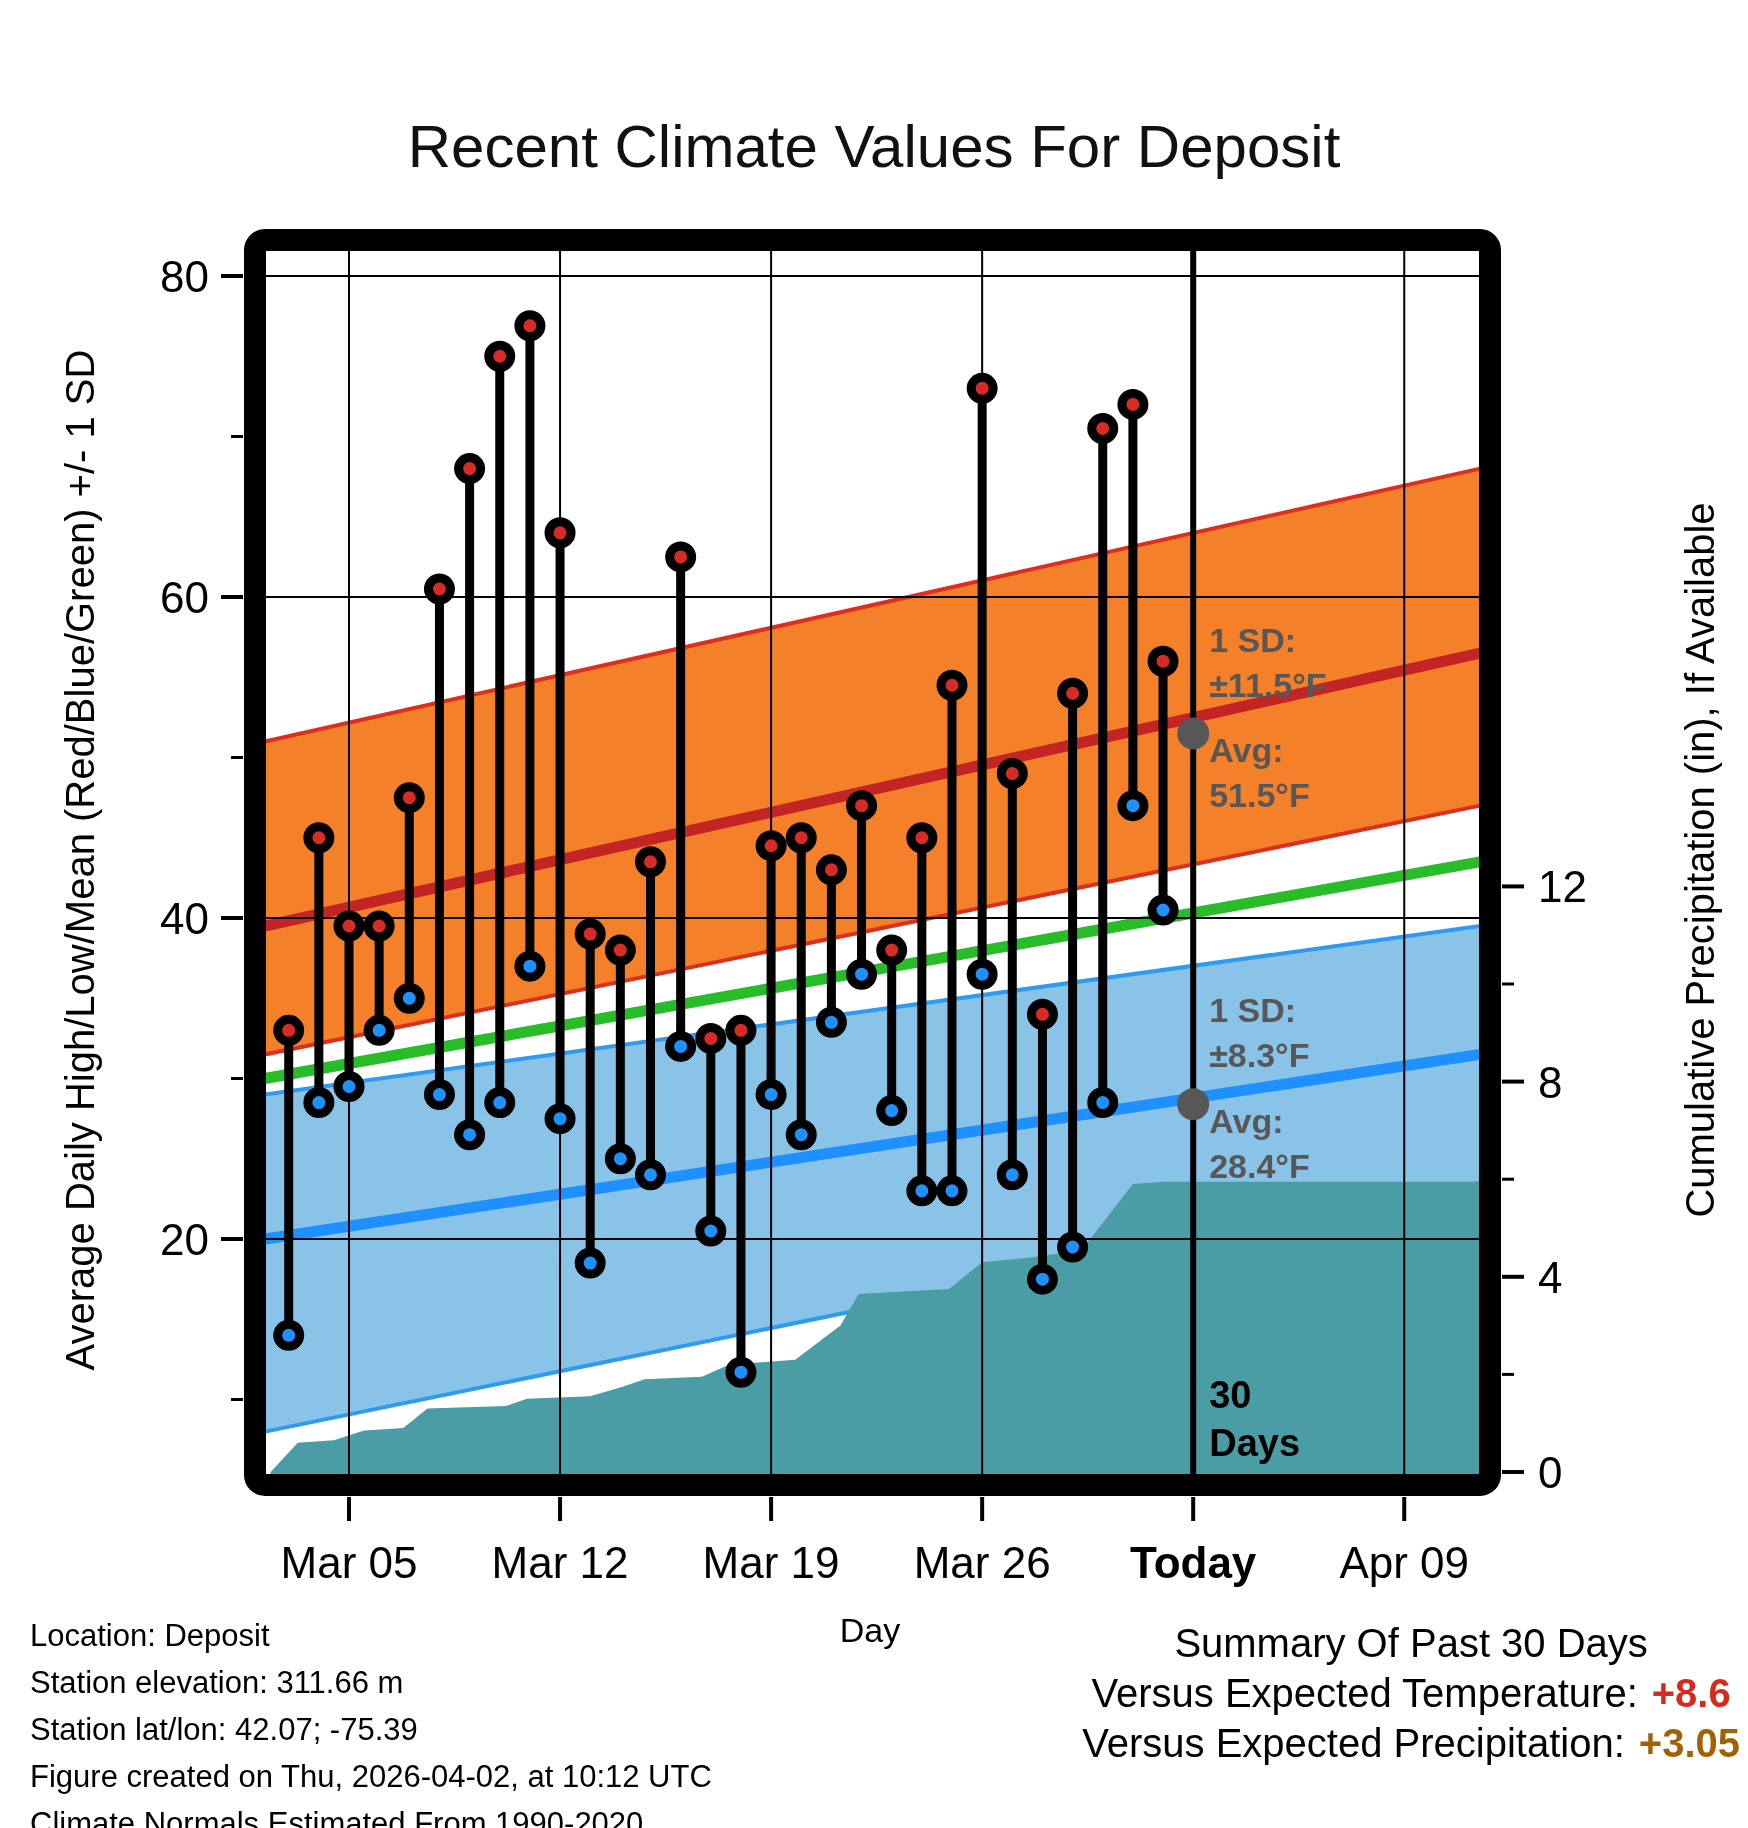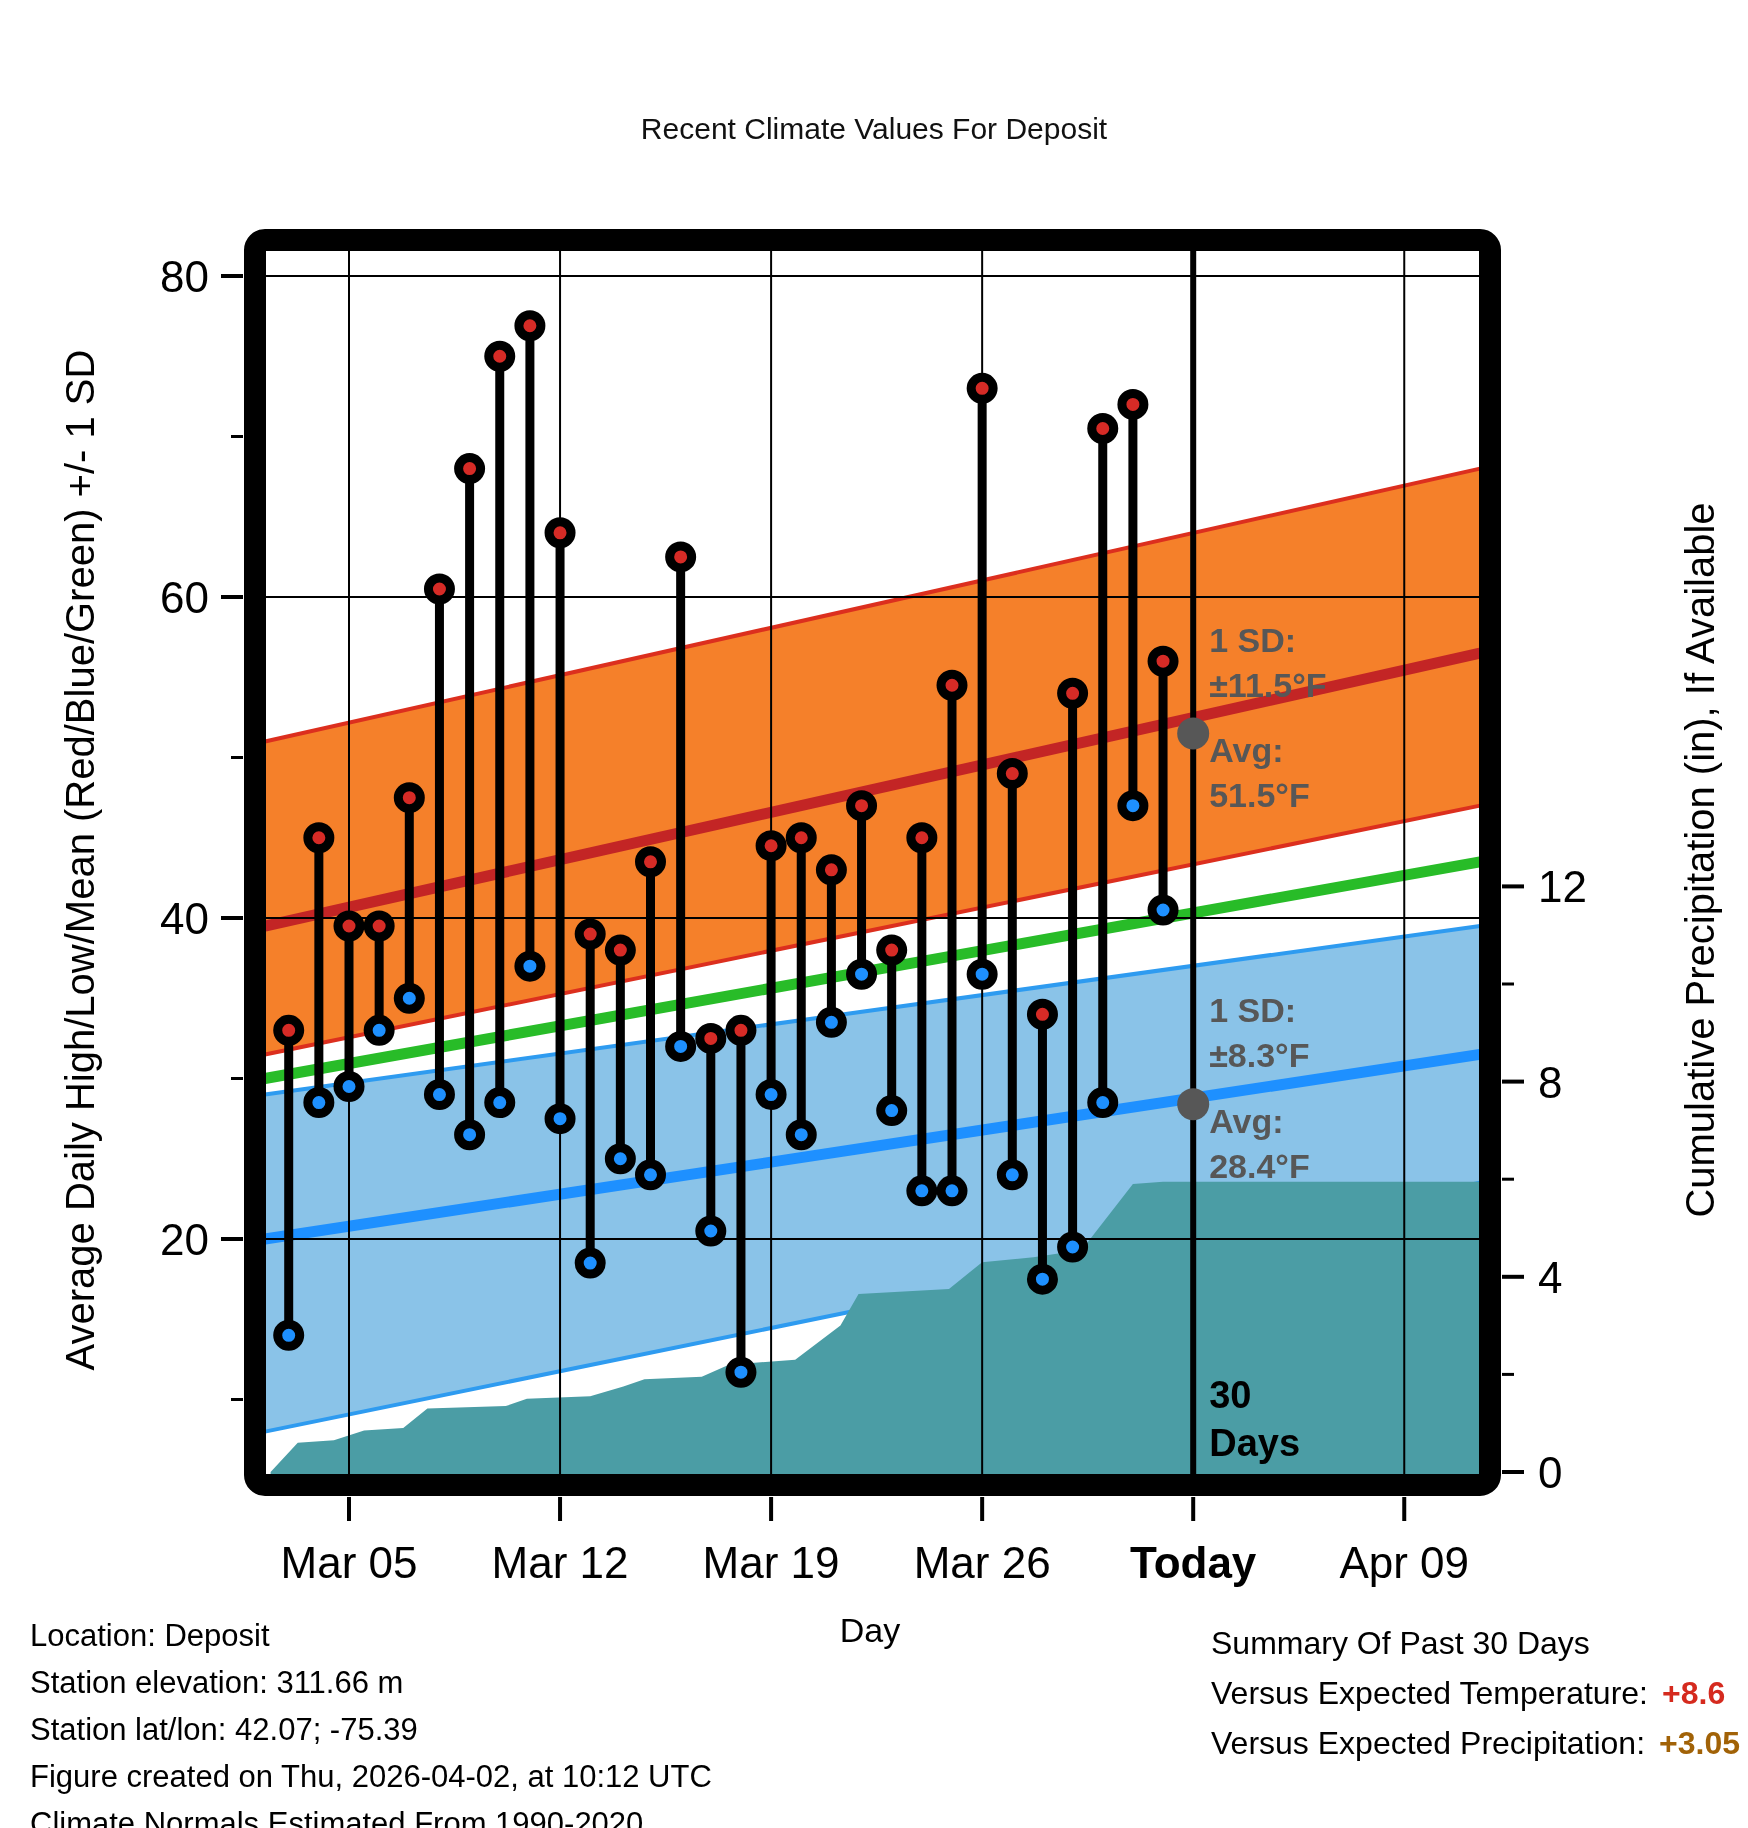--- a/index.html
+++ b/index.html
@@ -3,40 +3,40 @@
 <meta charset="utf-8">
 <style>
   html,body{margin:0;padding:0;background:#ffffff;}
   .figure{
     position:relative;width:1748px;height:1828px;background:#ffffff;
     font-family:"Liberation Sans", sans-serif;color:#000;overflow:hidden;
   }
   .figure svg{position:absolute;left:0;top:0;}
   .title{
     position:absolute;left:0;top:112px;width:1748px;text-align:center;
-    font-size:30px;color:#111;
+    font-size:60px;color:#111;
   }
   .ylabel-left{
     position:absolute;left:80px;top:860px;white-space:nowrap;
     transform:translate(-50%,-50%) rotate(-90deg);font-size:40px;
   }
   .ylabel-right{
     position:absolute;left:1700px;top:860px;white-space:nowrap;
     transform:translate(-50%,-50%) rotate(-90deg);font-size:40px;
   }
   .xlabel{
     position:absolute;left:870px;top:1630px;transform:translate(-50%,-50%);
     font-size:34px;
   }
   .footer{
     position:absolute;left:30px;top:1612px;font-size:31px;line-height:47px;
     white-space:nowrap;
   }
   .summary{
-    position:absolute;right:8px;top:1618px;text-align:left;font-size:32px;
+    position:absolute;right:8px;top:1618px;text-align:center;font-size:40px;
     line-height:50px;white-space:nowrap;
   }
   .summary .val{font-weight:bold;margin-left:14px;}
 </style>
 </head>
 <body>
 
 <div class="figure">
   <svg id="plot-svg" width="1748" height="1828" viewBox="0 0 1748 1828">
       <g>

